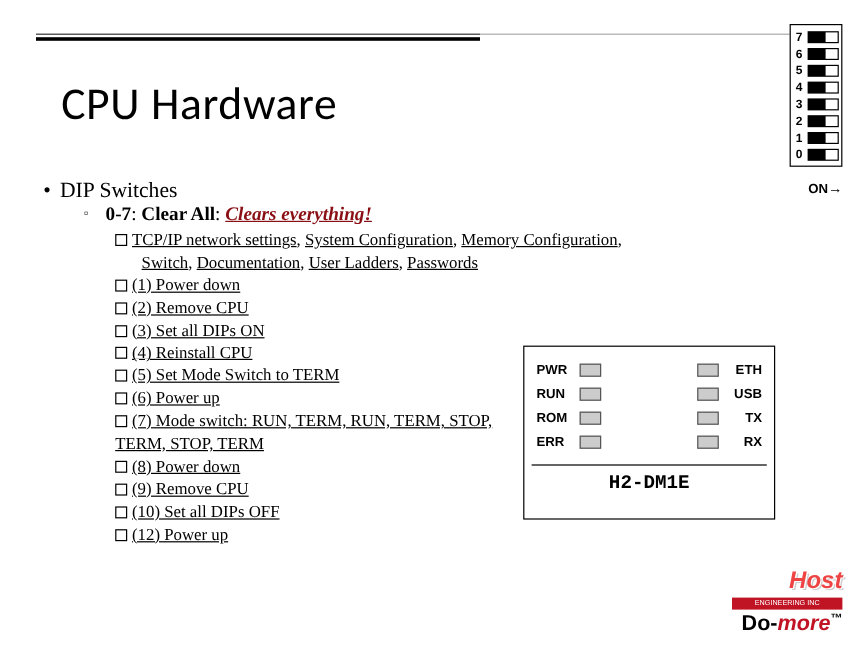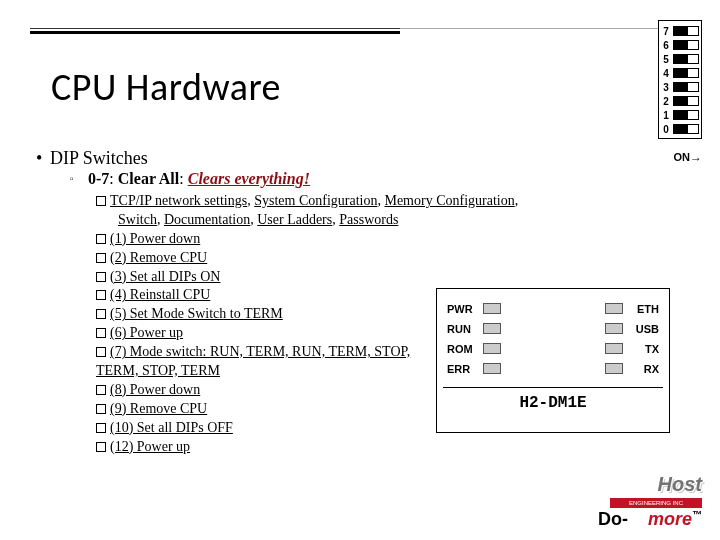--- a/index.html
+++ b/index.html
@@ -128,21 +128,21 @@
     font-weight: bold;
     text-align: right;
   }
   .dip-on .arrow { font-size: 12px; }
 
   
   .module {
     position: absolute;
     top: 288px;
     left: 436px;
-    width: 234px;
+    width: 210px;
     height: 145px;
     border: 1.5px solid #000;
     background: #fff;
   }
   .mod-label {
     position: absolute;
     font-family: Arial, sans-serif;
     font-size: 11px;
     font-weight: bold;
   }
@@ -169,42 +169,42 @@
 
   
   .logo {
     position: absolute;
     right: 18px;
     bottom: 44px;
     font-family: Arial, sans-serif;
     font-style: italic;
     font-weight: bold;
     font-size: 20px;
-    color: #737373;
+    color: #ef4444;
     text-shadow: 1px 1px 0 #fff, 2px 2px 0 rgba(0,0,0,0.2);
   }
   .logo-sub {
     position: absolute;
     right: 18px;
     bottom: 32px;
     width: 92px; height: 10px;
     background: #c01425;
     font-size: 6px; color:#fff; text-align:center; line-height:10px;
     font-family: Arial;
   }
   .domore {
     position: absolute;
     right: 18px;
     bottom: 10px;
     font-family: Arial, sans-serif;
     font-weight: bold;
     font-size: 18px;
     color: #000;
   }
-  .domore i { color: #c01425; font-style: italic; margin-left: 20px; }
+  .domore i { color: #c01425; font-style: italic; }
 </style>
 </head>
 <body>
 
 <div class="top-rule"></div>
 
 <h1>CPU Hardware</h1>
 
 <div class="bullet-main">
   <span class="dot">•</span><span>DIP Switches</span>

